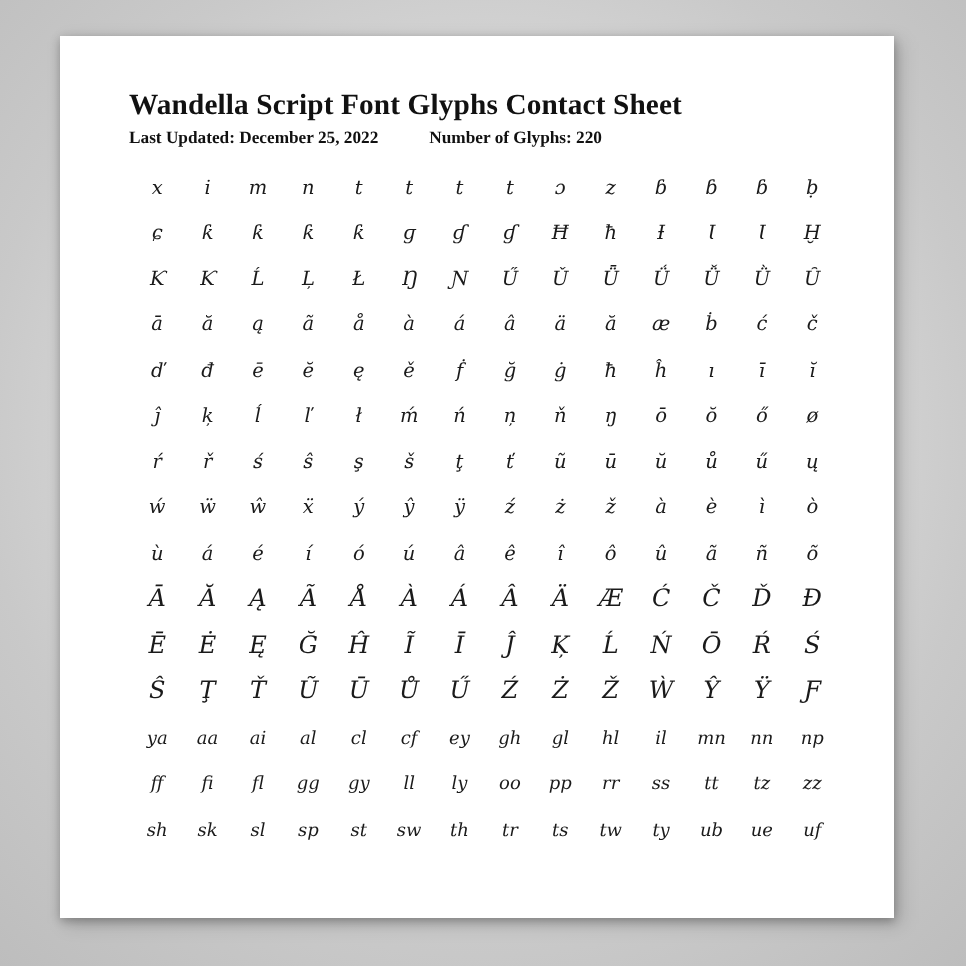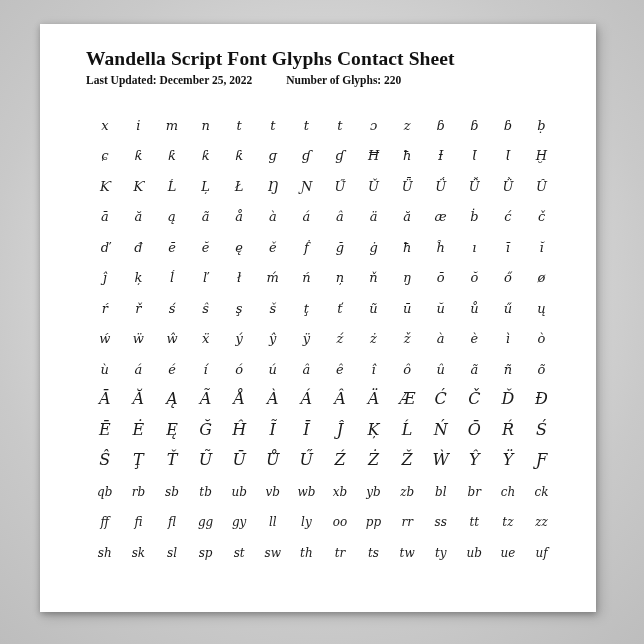--- a/index.html
+++ b/index.html
@@ -46,21 +46,21 @@
     right: 22px;
     bottom: 18px;
   }
   .title {
     font-family: "Liberation Serif", serif;
     font-weight: bold;
     font-size: 19.5px;
     color: #111111;
     letter-spacing: 0.1px;
     white-space: nowrap;
-    margin: 0 0 4px 0;
+    margin: 12px 0 4px 0;
   }
   .subline {
     display: flex;
     align-items: baseline;
     gap: 34px;
   }
   .sub-item {
     font-family: "Liberation Serif", serif;
     font-weight: bold;
     font-size: 11.5px;
@@ -299,34 +299,34 @@
             <div class="glyph cap">Ű</div>
             <div class="glyph cap">Ź</div>
             <div class="glyph cap">Ż</div>
             <div class="glyph cap">Ž</div>
             <div class="glyph cap">Ẁ</div>
             <div class="glyph cap">Ŷ</div>
             <div class="glyph cap">Ÿ</div>
             <div class="glyph cap">Ƒ</div>
           </div>
           <div class="glyph-row">
-            <div class="glyph lig">qb</div>
-            <div class="glyph lig">rb</div>
-            <div class="glyph lig">sb</div>
-            <div class="glyph lig">tb</div>
-            <div class="glyph lig">ub</div>
-            <div class="glyph lig">vb</div>
-            <div class="glyph lig">wb</div>
-            <div class="glyph lig">xb</div>
-            <div class="glyph lig">yb</div>
-            <div class="glyph lig">zb</div>
-            <div class="glyph lig">bl</div>
-            <div class="glyph lig">br</div>
-            <div class="glyph lig">ch</div>
-            <div class="glyph lig">ck</div>
+            <div class="glyph lig">ya</div>
+            <div class="glyph lig">aa</div>
+            <div class="glyph lig">ai</div>
+            <div class="glyph lig">al</div>
+            <div class="glyph lig">cl</div>
+            <div class="glyph lig">cf</div>
+            <div class="glyph lig">ey</div>
+            <div class="glyph lig">gh</div>
+            <div class="glyph lig">gl</div>
+            <div class="glyph lig">hl</div>
+            <div class="glyph lig">il</div>
+            <div class="glyph lig">mn</div>
+            <div class="glyph lig">nn</div>
+            <div class="glyph lig">np</div>
           </div>
           <div class="glyph-row">
             <div class="glyph lig">ff</div>
             <div class="glyph lig">fi</div>
             <div class="glyph lig">fl</div>
             <div class="glyph lig">gg</div>
             <div class="glyph lig">gy</div>
             <div class="glyph lig">ll</div>
             <div class="glyph lig">ly</div>
             <div class="glyph lig">oo</div>

